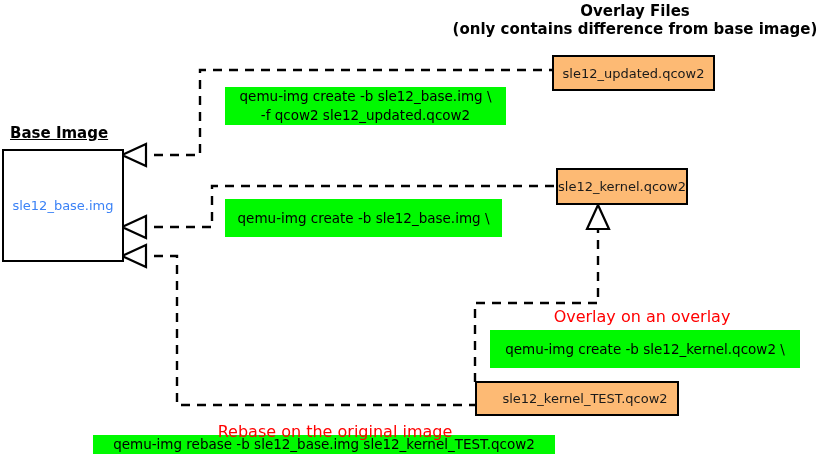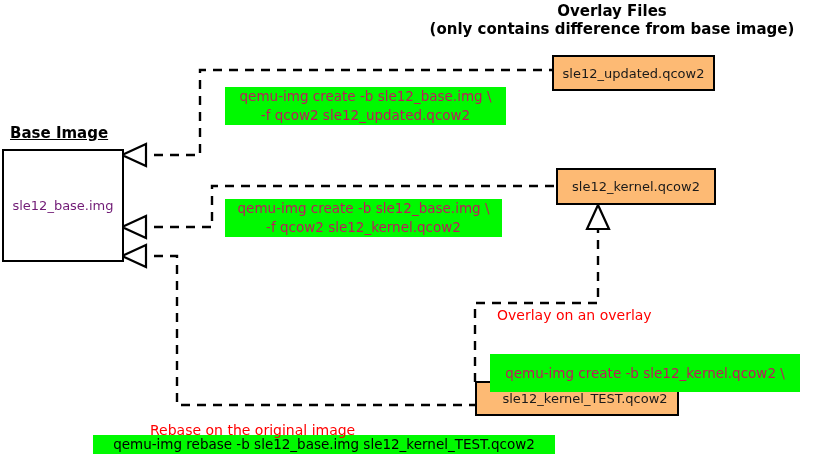--- a/index.html
+++ b/index.html
@@ -42,28 +42,28 @@
     box-sizing: border-box;
     white-space: nowrap;
   }
   .basebox {
     border: 2px solid #000000;
     background: #ffffff;
     display: flex;
     align-items: center;
     justify-content: center;
     font-size: 13px;
-    color: #701a75;
+    color: #3b82f6;
     box-sizing: border-box;
   }
 
   
   .cmd {
     background: #00f900;
-    color: #be185d;
+    color: #000000;
     font-size: 13.5px;
     line-height: 19px;
     text-align: center;
     white-space: pre;
     padding: 0px 4px;
     box-sizing: border-box;
     display: flex;
     flex-direction: column;
     justify-content: center;
   }
@@ -74,39 +74,40 @@
     line-height: 19px;
     text-align: center;
     white-space: nowrap;
     box-sizing: border-box;
     display: flex;
     align-items: center;
     justify-content: center;
   }
   .note-red {
     color: #ff0000;
-    font-size: 14px;
+    font-size: 16px;
     white-space: nowrap;
+    text-align: center;
   }
 
   svg.overlay-svg {
     position: absolute;
     left: 0;
     top: 0;
     width: 829px;
     height: 455px;
     pointer-events: none;
   }
 </style>
 </head>
 <body>
 
 <div id="canvas">
 
-  <div class="abs title title-center" style="left:418px; top:2px; width:388px;text-align:center;">
+  <div class="abs title title-center" style="left:441px; top:2px; width:388px;text-align:center;">
     <div>Overlay Files</div>
     <div>(only contains difference from base image)</div>
   </div>
 
   <div class="abs title" style="left:10px; top:124px;text-decoration:underline;">Base Image</div>
 
   <svg class="overlay-svg" viewBox="0 0 829 455" xmlns="http://www.w3.org/2000/svg">
 
     <path d="M 138 155 L 200 155 L 200 70 L 552 70" fill="none" stroke="#000000" stroke-width="2.4" stroke-dasharray="9,7"></path>
 
@@ -126,39 +127,38 @@
   </svg>
 
   <div class="abs basebox" style="left:2px; top:149px; width:122px; height:113px;">
     <span>sle12_base.img</span>
   </div>
 
   <div class="abs filebox" style="left:552px; top:55px; width:163px; height:36px;">
     <span>sle12_updated.qcow2</span>
   </div>
 
-  <div class="abs filebox" style="left:556px; top:168px; width:160px; height:37px;">
+  <div class="abs filebox" style="left:556px; top:168px; width:132px; height:37px;">
     <span>sle12_kernel.qcow2</span>
   </div>
 
   <div class="abs filebox" style="left:475px; top:381px; width:204px; height:35px;padding-left:16px;">
     <span>sle12_kernel_TEST.qcow2</span>
   </div>
 
   <div class="abs cmd" style="left:225px; top:87px; width:281px; height:38px;">
     <span>qemu-img create -b sle12_base.img \</span>
     <span>-f qcow2 sle12_updated.qcow2</span>
   </div>
 
   <div class="abs cmd" style="left:225px; top:199px; width:277px; height:38px;">
     <span>qemu-img create -b sle12_base.img \</span>
-    <span>-f qcow2 sle12_kernel.qcow2</span>
   </div>
 
-  <div class="abs cmd" style="left:490px; top:330px; width:310px; height:38px;margin-top:24px;">
+  <div class="abs cmd" style="left:490px; top:330px; width:310px; height:38px;">
     <span>qemu-img create -b sle12_kernel.qcow2 \</span>
   </div>
 
   <div class="abs cmd-oneline" style="left:93px; top:435px; width:462px; height:19px;">qemu-img rebase -b sle12_base.img sle12_kernel_TEST.qcow2</div>
 
   <div class="abs note-red" style="left:497px; top:307px; width:290px;">Overlay on an overlay</div>
 
   <div class="abs note-red" style="left:150px; top:422px; width:370px;">Rebase on the original image</div>
 
 </div>

